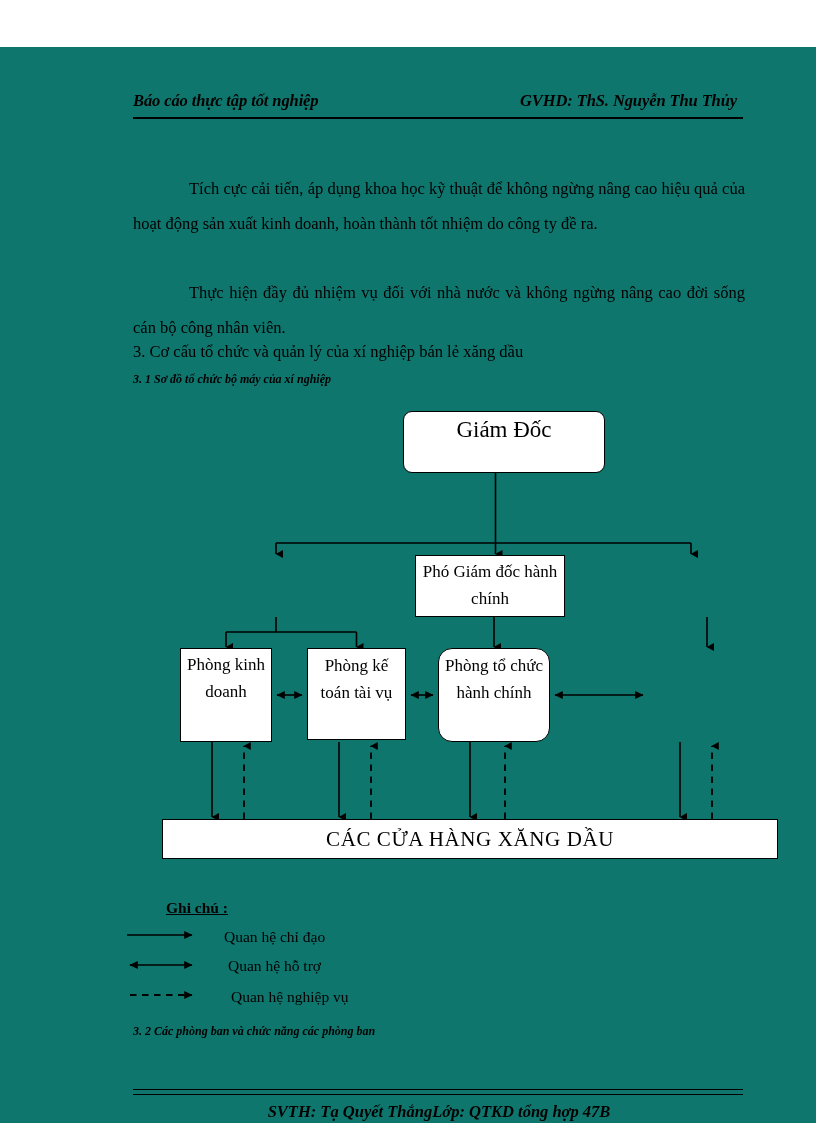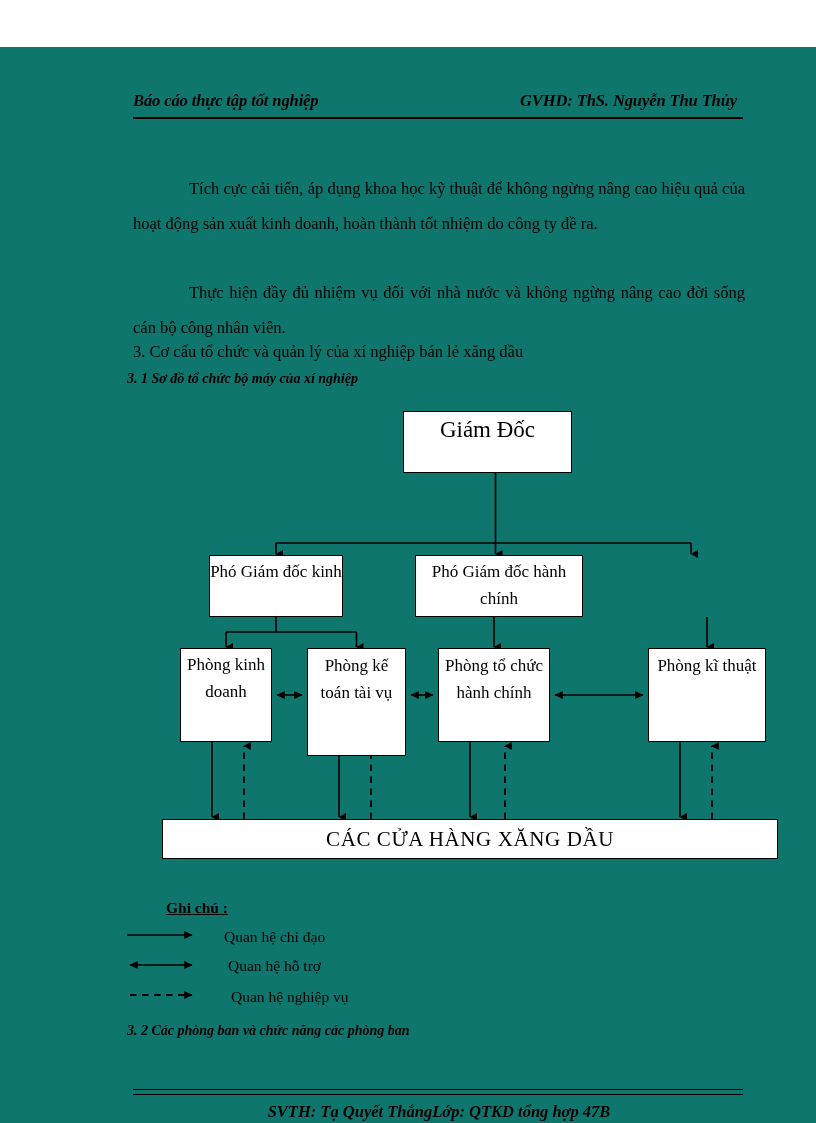--- a/index.html
+++ b/index.html
@@ -68,22 +68,22 @@
     position: absolute;
     left: 133px;
     font-size: 16.5px;
     font-weight: normal;
     line-height: 24px;
   }
   #h3 { top: 293px; }
 
   .heading-bi {
     position: absolute;
-    left: 127px;
-    font-size: 14px;
+    left: 133px;
+    font-size: 12px;
     font-weight: bold;
     font-style: italic;
     line-height: 24px;
   }
   #h31 { top: 320px; }
   #h32 { top: 972px; }
 
   
   .chart {
     position: absolute;
@@ -102,49 +102,50 @@
     display: flex;
     justify-content: center;
     text-align: center;
     background: #fff;
     font-size: 17px;
     line-height: 27px;
   }
   .node .node-label { display: block; width: 100%; }
 
   #node-director {
-    left: 403px; top: 364px; width: 169px; height: 62px;
+    left: 403px; top: 364px; width: 202px; height: 62px;
     align-items: flex-start;
     font-size: 23px;
     line-height: 30px;
     padding-top: 3px;
+    border-radius: 9px;
   }
   #node-vp-business {
     left: 209px; top: 508px; width: 134px; height: 62px;
     align-items: flex-start; padding-top: 2px;
   }
   #node-vp-admin {
-    left: 415px; top: 508px; width: 168px; height: 62px;
+    left: 415px; top: 508px; width: 150px; height: 62px;
     align-items: flex-start; padding-top: 2px;
   }
   #node-vp-tech {
     left: 616px; top: 508px; width: 150px; height: 62px;
     align-items: flex-start; padding-top: 2px;
   }
   #node-dept-business {
     left: 180px; top: 601px; width: 92px; height: 94px;
     align-items: flex-start; padding-top: 2px;
   }
   #node-dept-accounting {
-    left: 307px; top: 601px; width: 99px; height: 108px;
+    left: 307px; top: 601px; width: 99px; height: 92px;
     align-items: flex-start; padding-top: 3px;
   }
   #node-dept-admin {
     left: 438px; top: 601px; width: 112px; height: 94px;
-    align-items: flex-start; padding-top: 3px;
+    align-items: flex-start; padding-top: 3px; border-radius: 14px;
   }
   #node-dept-tech {
     left: 648px; top: 601px; width: 118px; height: 94px;
     align-items: flex-start; padding-top: 3px;
   }
   #node-stores {
     left: 162px; top: 772px; width: 616px; height: 40px;
     align-items: center;
     font-size: 21px;
     letter-spacing: 0.6px;
@@ -271,37 +272,31 @@
         <path d="M127,888 L192,888" stroke-width="1.6" marker-end="url(#arrowRight)"></path>
         <path d="M130,918 L192,918" stroke-width="1.6" marker-start="url(#arrowLeft)" marker-end="url(#arrowRight)"></path>
         <path d="M130,948 L192,948" stroke-width="1.8" stroke-dasharray="6.5,5.5" marker-end="url(#arrowRight)"></path>
       </g>
     </svg>
   </div>
 
   <div class="node" id="node-director">
     <span class="node-label">Giám Đốc</span>
   </div>
-  <div class="node" id="node-vp-business">
-    <span class="node-label">Phó Giám đốc kinh</span>
-  </div>
   <div class="node" id="node-vp-admin">
     <span class="node-label">Phó Giám đốc hành chính</span>
   </div>
   <div class="node" id="node-dept-business">
     <span class="node-label">Phòng kinh doanh</span>
   </div>
   <div class="node" id="node-dept-accounting">
     <span class="node-label">Phòng kế toán tài vụ</span>
   </div>
   <div class="node" id="node-dept-admin">
     <span class="node-label">Phòng tổ chức hành chính</span>
-  </div>
-  <div class="node" id="node-dept-tech">
-    <span class="node-label">Phòng kĩ thuật</span>
   </div>
   <div class="node" id="node-stores">
     <span class="node-label">CÁC CỬA HÀNG XĂNG DẦU</span>
   </div>
 
   <div class="legend-title">Ghi chú :</div>
   <div class="legend-label" id="legend-label-0">Quan hệ chỉ đạo</div>
   <div class="legend-label" id="legend-label-1">Quan hệ hỗ trợ</div>
   <div class="legend-label" id="legend-label-2">Quan hệ nghiệp vụ</div>
 

